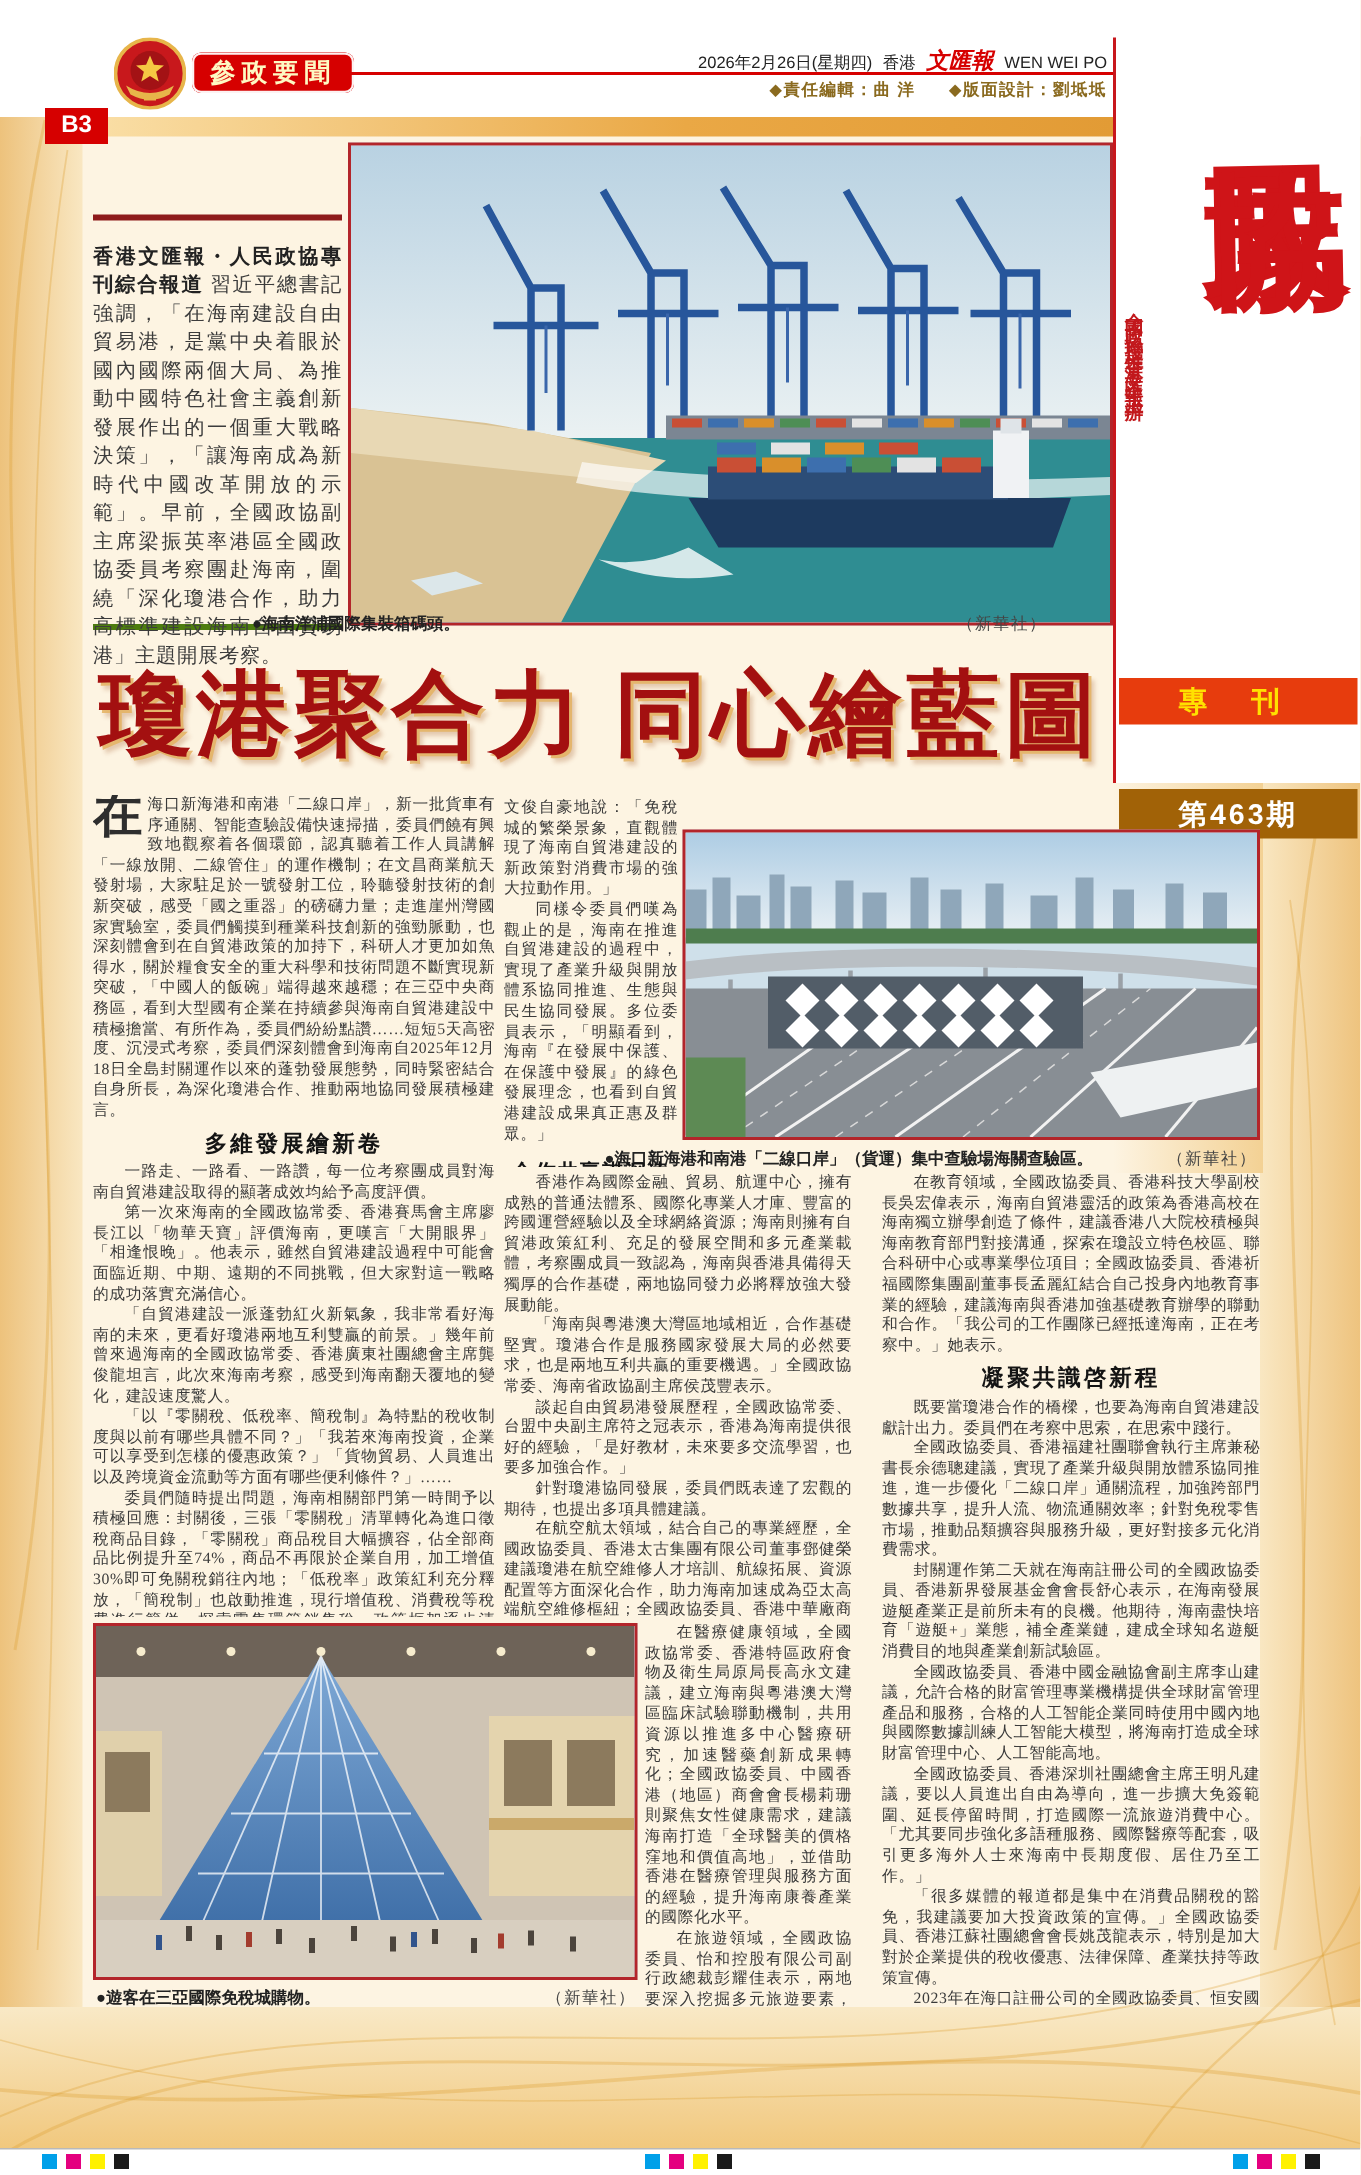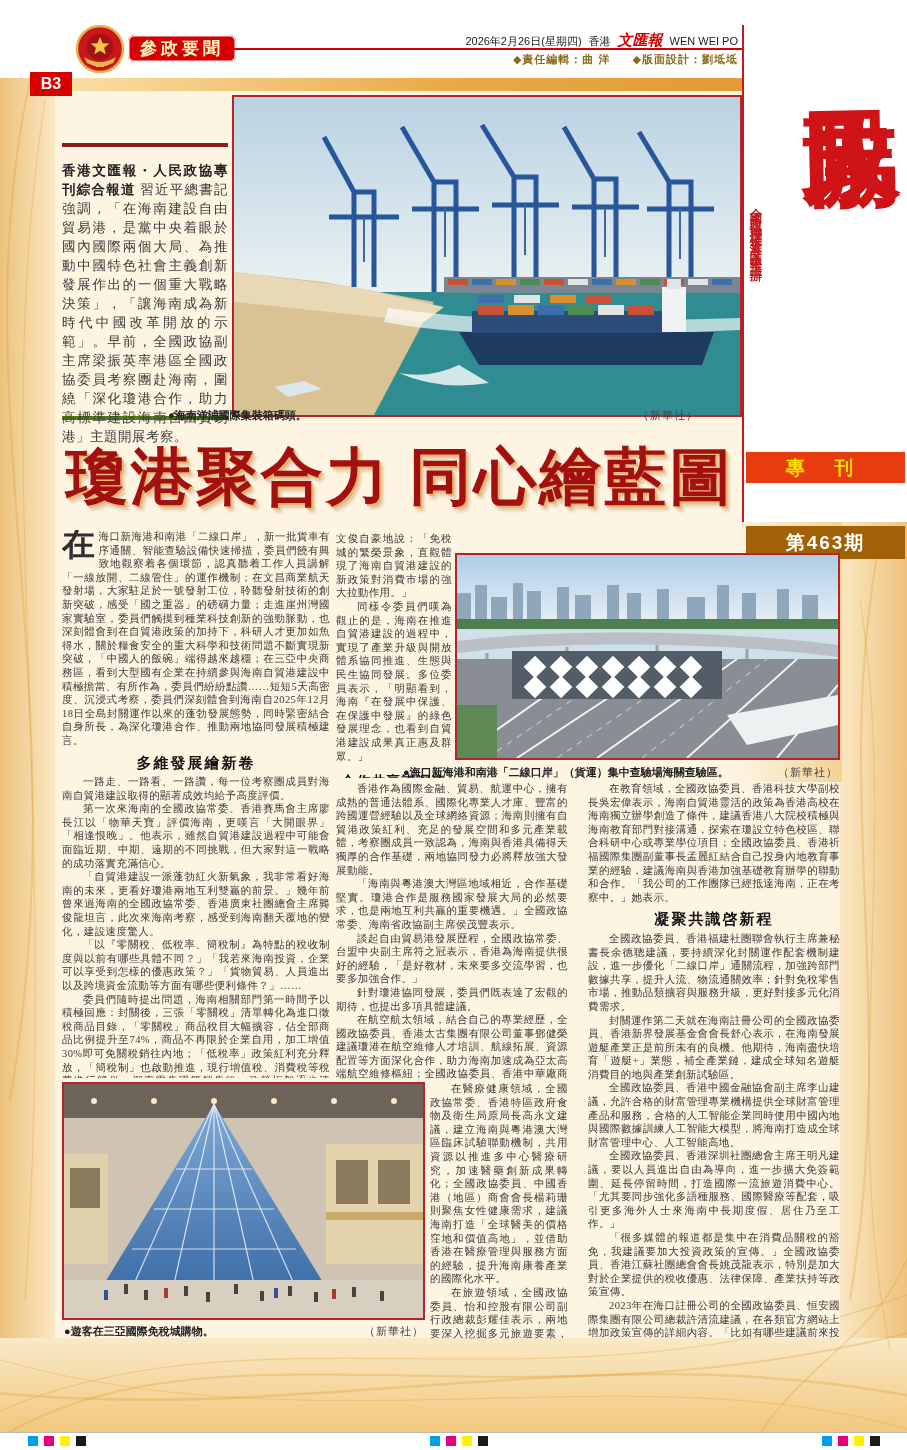--- a/index.html
+++ b/index.html
@@ -391,21 +391,22 @@
   </div>
 
   <div class="abs col colMid">
     <p>在醫療健康領域，全國政協常委、香港特區政府食物及衛生局原局長高永文建議，建立海南與粵港澳大灣區臨床試驗聯動機制，共用資源以推進多中心醫療研究，加速醫藥創新成果轉化；全國政協委員、中國香港（地區）商會會長楊莉珊則聚焦女性健康需求，建議海南打造「全球醫美的價格窪地和價值高地」，並借助香港在醫療管理與服務方面的經驗，提升海南康養產業的國際化水平。</p>
     <p>在旅遊領域，全國政協委員、怡和控股有限公司副行政總裁彭耀佳表示，兩地要深入挖掘多元旅遊要素，增加人員往來，實現旅遊產業聯動發展；全國政協委員、香港中華青年企業家協會創會主席凌俊傑建議，瓊港兩地要加強旅遊消費聯動，推出「香港+海南」聯程旅遊產品，共同打造國際旅遊消費目的地。</p>
   </div>
 
   <div class="abs col colC">
     <p>在教育領域，全國政協委員、香港科技大學副校長吳宏偉表示，海南自貿港靈活的政策為香港高校在海南獨立辦學創造了條件，建議香港八大院校積極與海南教育部門對接溝通，探索在瓊設立特色校區、聯合科研中心或專業學位項目；全國政協委員、香港祈福國際集團副董事長孟麗紅結合自己投身內地教育事業的經驗，建議海南與香港加強基礎教育辦學的聯動和合作。「我公司的工作團隊已經抵達海南，正在考察中。」她表示。</p>
     <div class="subhead">凝聚共識啓新程</div>
-    <p>全國政協委員、香港福建社團聯會執行主席兼秘書長余德聰建議，要持續深化封關運作配套機制建設，進一步優化「二線口岸」通關流程，加強跨部門數據共享，提升人流、物流通關效率；針對免稅零售市場，推動品類擴容與服務升級，更好對接多元化消費需求。</p>
+    <p>既要當瓊港合作的橋樑，也要為海南自貿港建設獻計出力。委員們在考察中思索，在思索中踐行。</p>
+    <p>全國政協委員、香港福建社團聯會執行主席兼秘書長余德聰建議，實現了產業升級與開放體系協同推進，進一步優化「二線口岸」通關流程，加強跨部門數據共享，提升人流、物流通關效率；針對免稅零售市場，推動品類擴容與服務升級，更好對接多元化消費需求。</p>
     <p>封關運作第二天就在海南註冊公司的全國政協委員、香港新界發展基金會會長舒心表示，在海南發展遊艇產業正是前所未有的良機。他期待，海南盡快培育「遊艇+」業態，補全產業鏈，建成全球知名遊艇消費目的地與產業創新試驗區。</p>
     <p>全國政協委員、香港中國金融協會副主席李山建議，允許合格的財富管理專業機構提供全球財富管理產品和服務，合格的人工智能企業同時使用中國內地與國際數據訓練人工智能大模型，將海南打造成全球財富管理中心、人工智能高地。</p>
     <p>全國政協委員、香港深圳社團總會主席王明凡建議，要以人員進出自由為導向，進一步擴大免簽範圍、延長停留時間，打造國際一流旅遊消費中心。「尤其要同步強化多語種服務、國際醫療等配套，吸引更多海外人士來海南中長期度假、居住乃至工作。」</p>
     <p>「很多媒體的報道都是集中在消費品關稅的豁免，我建議要加大投資政策的宣傳。」全國政協委員、香港江蘇社團總會會長姚茂龍表示，特別是加大對於企業提供的稅收優惠、法律保障、產業扶持等政策宣傳。</p>
     <p>2023年在海口註冊公司的全國政協委員、恒安國際集團有限公司總裁許清流建議，在各類官方網站上增加政策宣傳的詳細內容。「比如有哪些建議前來投資的行業以及相關園區規劃、水電氣成本等，讓投資者更快了解海南、投資海南。」</p>
 
   </div>
 
   <div class="abs bottom-white"></div>
   <div class="marks" style="left:28px">

